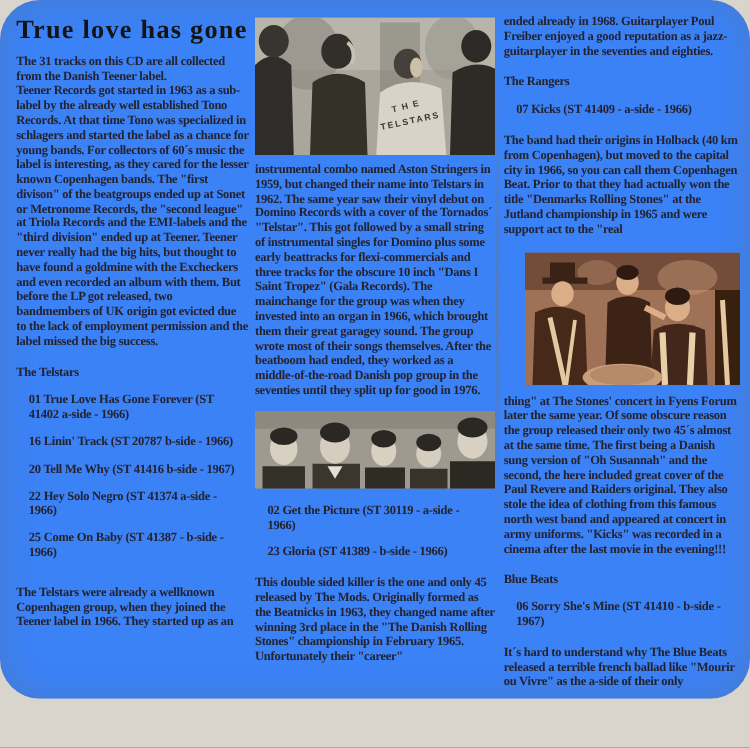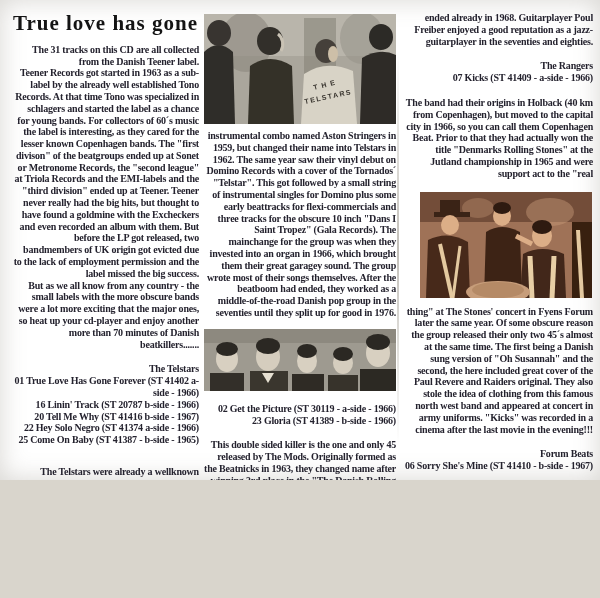--- a/index.html
+++ b/index.html
@@ -1,37 +1,38 @@
 <!DOCTYPE html>
 <html><head>
 <meta charset="utf-8">
 <style>
   html,body{margin:0;padding:0;background:#d9d5cc;}
   .page{
     position:relative;
-    width:600px;height:480px;
-    background:#ffffff;
+    width:600px;height:559px;
+    background:#3b82f6;
     overflow:hidden;
     box-shadow:inset 0 0 26px rgba(110,104,88,.28);
     font-family:"Liberation Serif", serif;
     color:#24222e;
+    border-radius:32px;
   }
   .col{position:absolute;top:10px;}
   .col-left{left:13px;width:186px;}
   .col-mid{left:204px;top:12px;width:192px;}
   .col-right{left:403px;top:12px;width:190px;}
 
   .title{margin:2px 0 8px 0;font-size:21px;line-height:1.13;font-weight:700;
          letter-spacing:1px;color:#141414;}
   .title span{display:block;}
 
   p{margin:0;font-size:10px;line-height:1.18;font-weight:700;
-    letter-spacing:-0.2px;text-align:right;}
+    letter-spacing:-0.2px;text-align:left;}
   .band{margin-top:13px;}
-  .track{margin:0;}
+  .track{margin:10px;}
   .gap-top{margin-top:13px;}
   .outro{margin-top:20px;}
 
   .photo{display:block;}
   .photo-frame{line-height:0;}
   .ph1{margin:2px 0 6px 0;}
   .ph2{margin:10px 0 12px 0;}
   .ph3{margin:12px 0 8px 17px;}
 
   .crease{position:absolute;left:397px;top:52px;width:2px;height:392px;
@@ -42,27 +43,26 @@
 <body>
 
 <div class="page">
 
   <div class="col col-left">
     <h1 class="title">
       <span>True love has gone</span>
     </h1>
     <p>The 31 tracks on this CD are all collected from the Danish Teener label.</p>
     <p>Teener Records got started in 1963 as a sub-label by the already well established Tono Records. At that time Tono was specialized in schlagers and started the label as a chance for young bands. For collectors of 60´s music the label is interesting, as they cared for the lesser known Copenhagen bands. The "first divison" of the beatgroups ended up at Sonet or Metronome Records, the "second league" at Triola Records and the EMI-labels and the "third division" ended up at Teener. Teener never really had the big hits, but thought to have found a goldmine with the Excheckers and even recorded an album with them. But before the LP got released, two bandmembers of UK origin got evicted due to the lack of employment permission and the label missed the big success.</p>
-    <p>But as we all know from any country - the small labels with the more obscure bands were a lot more exciting that the major ones, so heat up your cd-player and enjoy another more than 70 minutes of Danish beatkillers.......</p>
     <p class="band">The Telstars</p>
     <p class="track">01 True Love Has Gone Forever (ST 41402 a-side - 1966)</p>
     <p class="track">16 Linin' Track (ST 20787 b-side - 1966)</p>
     <p class="track">20 Tell Me Why (ST 41416 b-side - 1967)</p>
     <p class="track">22 Hey Solo Negro (ST 41374 a-side - 1966)</p>
-    <p class="track">25 Come On Baby (ST 41387 - b-side - 1965)</p>
+    <p class="track">25 Come On Baby (ST 41387 - b-side - 1966)</p>
     <p class="outro">The Telstars were already a wellknown Copenhagen group, when they joined the Teener label in 1966. They started up as an</p>
   </div>
 
   <div class="col col-mid">
     <div class="photo-frame ph1">
       <svg class="photo" width="192" height="110" viewBox="0 0 192 110" aria-hidden="true">
         <rect width="192" height="110" fill="#aaa69c"></rect>
         <rect width="192" height="42" fill="#b9b5ab"></rect>
         <ellipse cx="42" cy="28" rx="26" ry="30" fill="#8f8b81" opacity=".65"></ellipse>
         <rect x="100" y="4" width="32" height="62" fill="#837f75" opacity=".55"></rect>
@@ -135,19 +135,19 @@
         <path d="M100,106 L103,62 Q122,52 144,62 L146,106 Z" fill="#42271a"></path>
         <path d="M110,64 L112,106" stroke="#e8cfa6" stroke-width="5"></path>
         <path d="M134,64 L132,106" stroke="#e8cfa6" stroke-width="5"></path>
         <rect x="152" y="30" width="20" height="76" fill="#38200f"></rect>
         <path d="M158,38 L162,106" stroke="#e4c9a0" stroke-width="4"></path>
         <ellipse cx="78" cy="100" rx="32" ry="11" fill="#c79d7a"></ellipse>
         <ellipse cx="78" cy="98" rx="26" ry="8" fill="#b58a66"></ellipse>
       </svg>
     </div>
     <p>thing" at The Stones' concert in Fyens Forum later the same year. Of some obscure reason the group released their only two 45´s almost at the same time. The first being a Danish sung version of "Oh Susannah" and the second, the here included great cover of the Paul Revere and Raiders original. They also stole the idea of clothing from this famous north west band and appeared at concert in army uniforms. "Kicks" was recorded in a cinema after the last movie in the evening!!!</p>
-    <p class="band">Forum Beats</p>
+    <p class="band">Blue Beats</p>
     <p class="track">06 Sorry She's Mine (ST 41410 - b-side - 1967)</p>
     <p class="gap-top">It´s hard to understand why The Blue Beats released a terrible french ballad like "Mourir ou Vivre" as the a-side of their only</p>
   </div>
 
   <div class="crease"></div>
 </div>
 
 </body></html>

